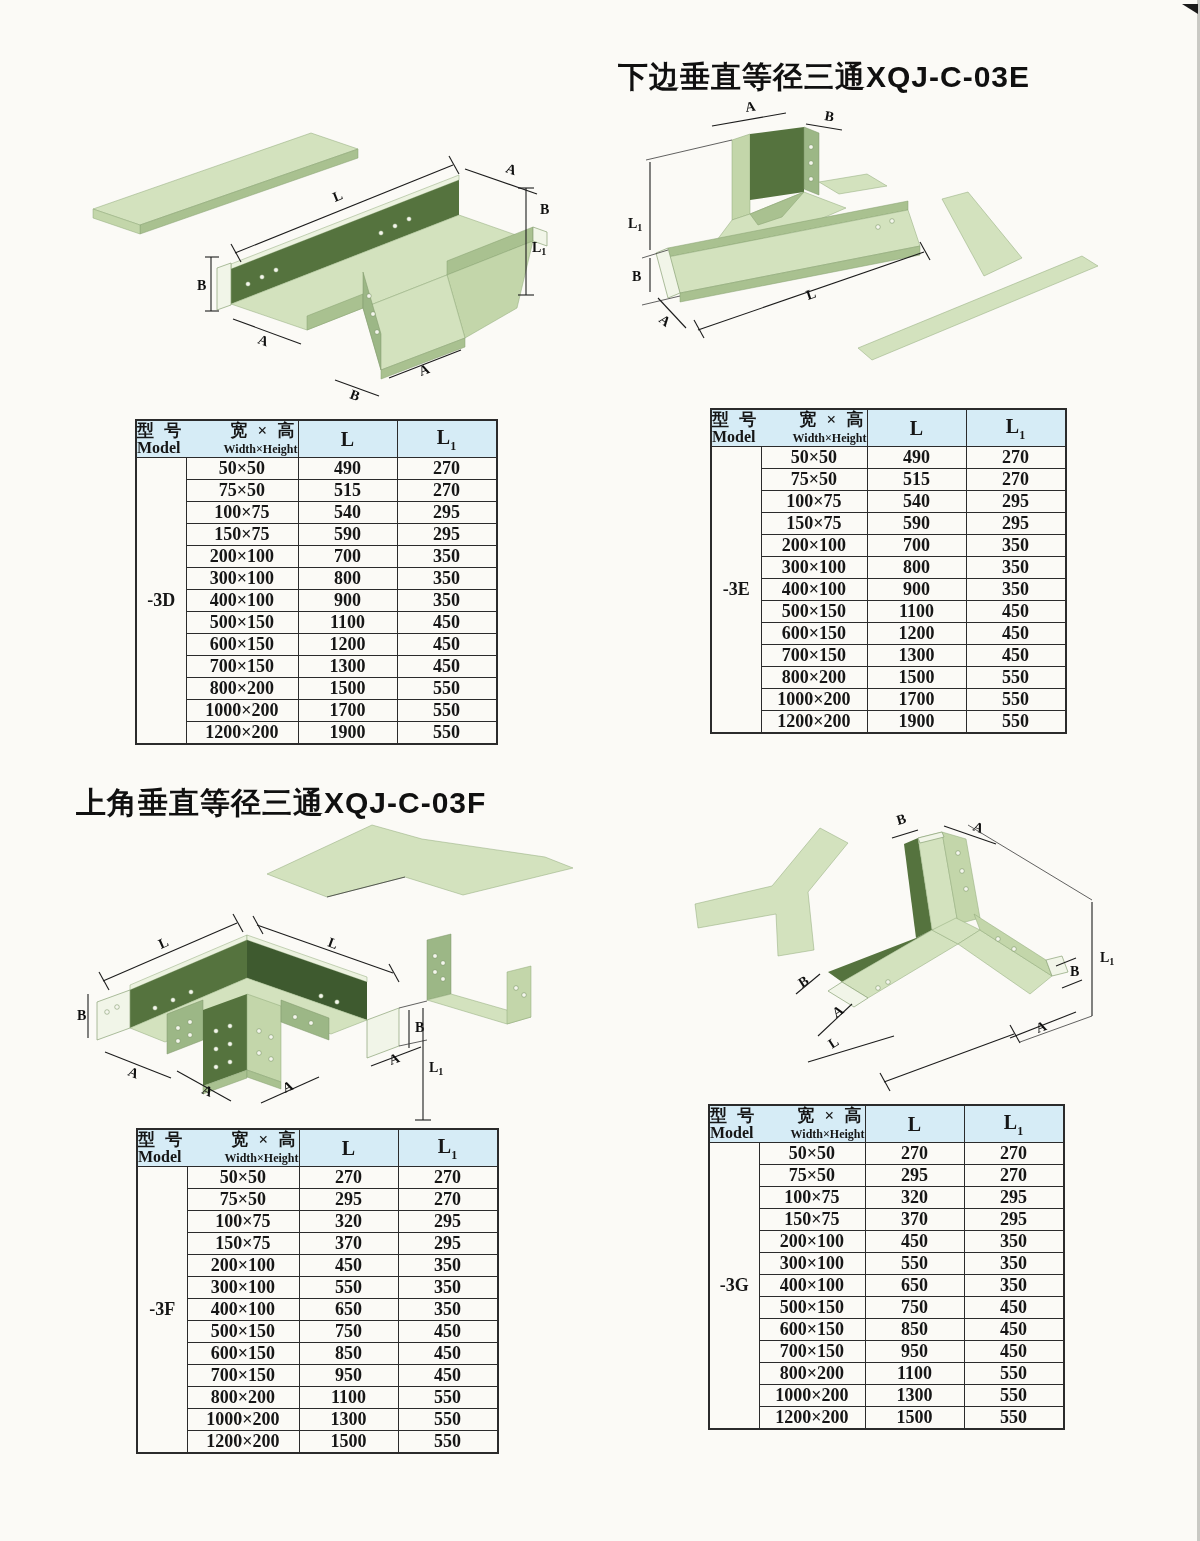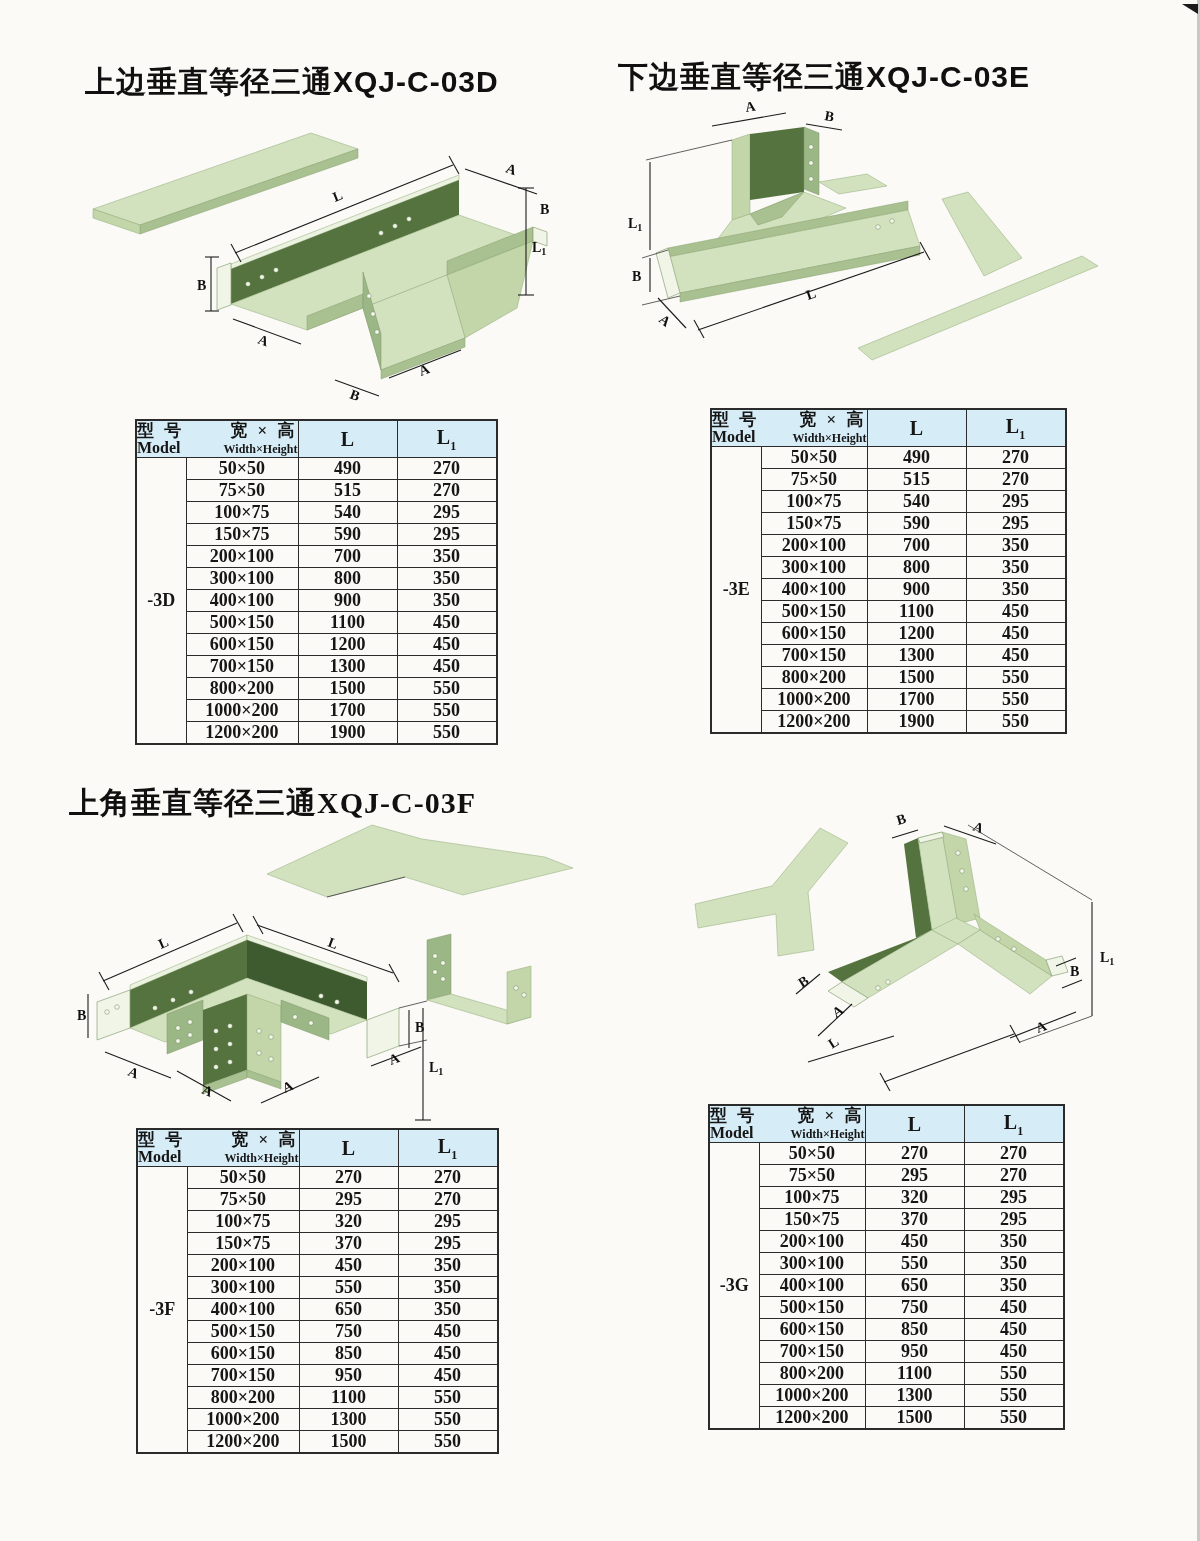--- a/index.html
+++ b/index.html
@@ -43,21 +43,20 @@
   
   .edge-strip{position:absolute;right:0;top:0;width:3px;height:1541px;background:#c9c9c4;}
   .corner-mark{position:absolute;right:2px;top:4px;width:0;height:0;
                border-top:10px solid #1a1a1a;border-left:16px solid transparent;}
 </style>
 </head>
 <body>
 
 <div class="page" style="--page-bg: #fbfaf6; --header-bg: #d6ecf6; --border: #2b2b2b; --text: #161616; --tray-light: #d3e2be; --tray-lighter: #ecf2e0; --tray-mid: #a9c190; --tray-dark: #55733e; --tray-darker: #3e5a2f; --dim-line: #1c1c1c;">
 
-  <div class="title" style="left:85px;top:62px;">上边垂直等径三通XQJ-C-03D</div>
 
   <svg class="draw" style="left:85px;top:112px;" width="470" height="300" viewBox="0 0 470 300">
     <g>
       <polygon class="f-light" points="8,97 226,21 273,37 55,113"></polygon>
       <polygon class="f-mid" points="55,113 273,37 273,46 55,122"></polygon>
       <polygon class="f-panel2" points="8,97 8,106 55,122 55,113"></polygon>
     </g>
     <g>
       <polygon class="f-lighter" points="146,152 374,63 374,68 146,157"></polygon>
       <polygon class="f-dark" points="146,157 374,68 374,103 146,192"></polygon>
@@ -329,21 +328,21 @@
           <td>550</td>
         </tr>
         <tr>
           <td>1200×200</td>
           <td>1900</td>
           <td>550</td>
         </tr>
       </tbody>
   </table>
 
-  <div class="title" style="left:69px;top:783px;font-family:Liberation Serif, serif;">上角垂直等径三通XQJ-C-03F</div>
+  <div class="title" style="left:76px;top:783px;">上角垂直等径三通XQJ-C-03F</div>
 
   <svg class="draw" style="left:75px;top:812px;" width="500" height="322" viewBox="0 0 500 322">
     <g>
       <polygon class="f-light" points="192,62 297,13 347,27 470,45 498,56 388,83 330,65 252,85"></polygon>
       <line class="ext" x1="252" y1="85" x2="330" y2="65"></line>
     </g>
     <g>
       <polygon class="f-panel" points="352,128 376,122 376,182 352,188"></polygon>
       <circle class="hole" cx="360" cy="144" r="2.3"></circle>
         <circle class="hole" cx="368" cy="151" r="2.3"></circle>

